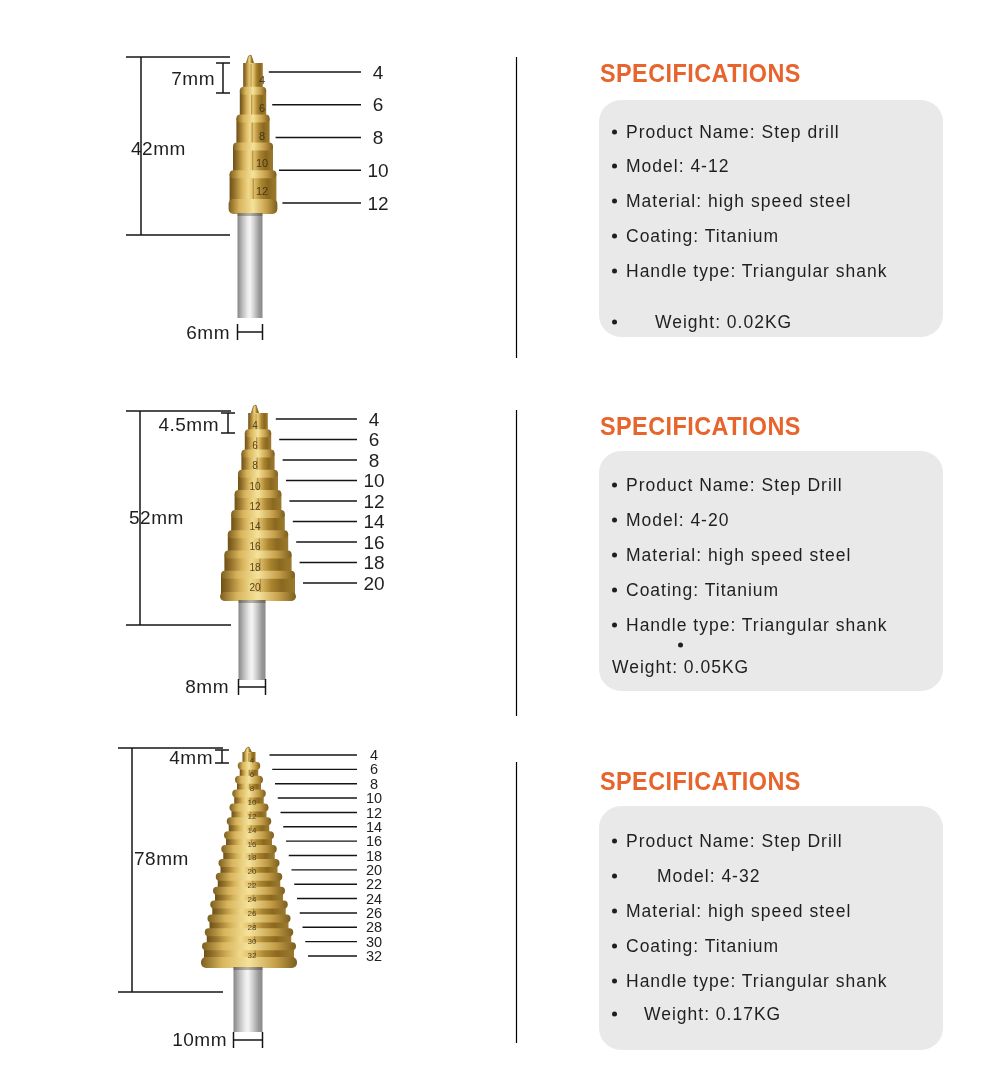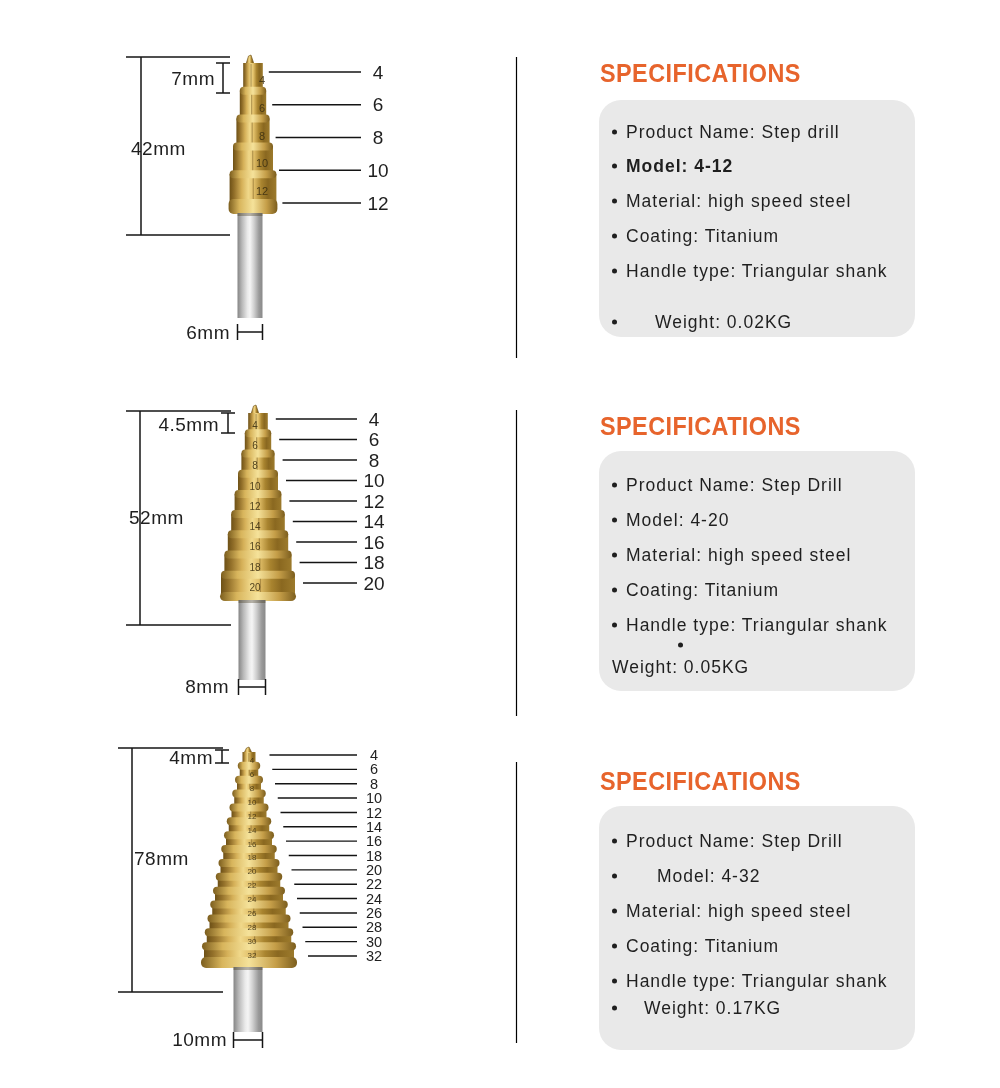--- a/index.html
+++ b/index.html
@@ -5,21 +5,21 @@
   html,body{margin:0;padding:0;background:#fff;}
   #page{position:relative;width:1000px;height:1088px;background:#fff;overflow:hidden;
         font-family:"Liberation Sans",sans-serif;}
   #diagram{position:absolute;left:0;top:0;}
   #diagram text{font-family:"Liberation Sans",sans-serif;}
   .spec-block{position:absolute;left:599px;width:316px;}
   .spec-title{position:absolute;left:1px;top:0;margin:0;font-size:26px;font-weight:700;
               color:var(--accent,#e7642c);letter-spacing:0.5px;white-space:nowrap;
               transform:scaleX(0.9);transform-origin:left top;}
   .spec-panel{position:absolute;left:0;width:316px;border-radius:22px;
-              background:var(--panel,#e9e9e9);}
+              background:var(--panel,#e9e9e9);padding-left:28px;}
   .spec-item{position:absolute;left:13px;display:flex;align-items:center;gap:9px;
              transform:translateY(-50%);white-space:nowrap;}
   .bullet{width:5px;height:5px;border-radius:50%;background:var(--textc,#1f1f1f);flex:0 0 auto;}
   .spec-text{font-size:17.5px;letter-spacing:1px;color:var(--textc,#1f1f1f);}
 </style>
 </head>
 <body>
 
 <div id="page">
   <svg id="diagram" width="1000" height="1088" viewBox="0 0 1000 1088">
@@ -317,21 +317,21 @@
       </g>
     </svg>
   <div id="spec-sections">
       <section class="spec-block" style="top: 58px;">
     <h2 class="spec-title">SPECIFICATIONS</h2>
     <div class="spec-panel" style="top: 42px; height: 237px;">
           <div class="spec-item" style="top: 31.5px;">
             <span class="bullet"></span>
             <span class="spec-text">Product Name: Step drill</span>
           </div>
-          <div class="spec-item" style="top: 66.3px; font-weight: bold;">
+          <div class="spec-item" style="top: 66.3px;">
             <span class="bullet"></span>
             <span class="spec-text">Model: 4-12</span>
           </div>
           <div class="spec-item" style="top: 101.1px;">
             <span class="bullet"></span>
             <span class="spec-text">Material: high speed steel</span>
           </div>
           <div class="spec-item" style="top: 135.9px;">
             <span class="bullet"></span>
             <span class="spec-text">Coating: Titanium</span>
@@ -391,20 +391,20 @@
             <span class="spec-text">Material: high speed steel</span>
           </div>
           <div class="spec-item" style="top: 140px;">
             <span class="bullet"></span>
             <span class="spec-text">Coating: Titanium</span>
           </div>
           <div class="spec-item" style="top: 175px;">
             <span class="bullet"></span>
             <span class="spec-text">Handle type: Triangular shank</span>
           </div>
-          <div class="spec-item" style="top: 202px; gap: 27px;">
+          <div class="spec-item" style="top: 208px; gap: 27px;">
             <span class="bullet"></span>
             <span class="spec-text">Weight: 0.17KG</span>
           </div>
         </div>
   </section>
     </div>
 </div>
 
 </body></html>

